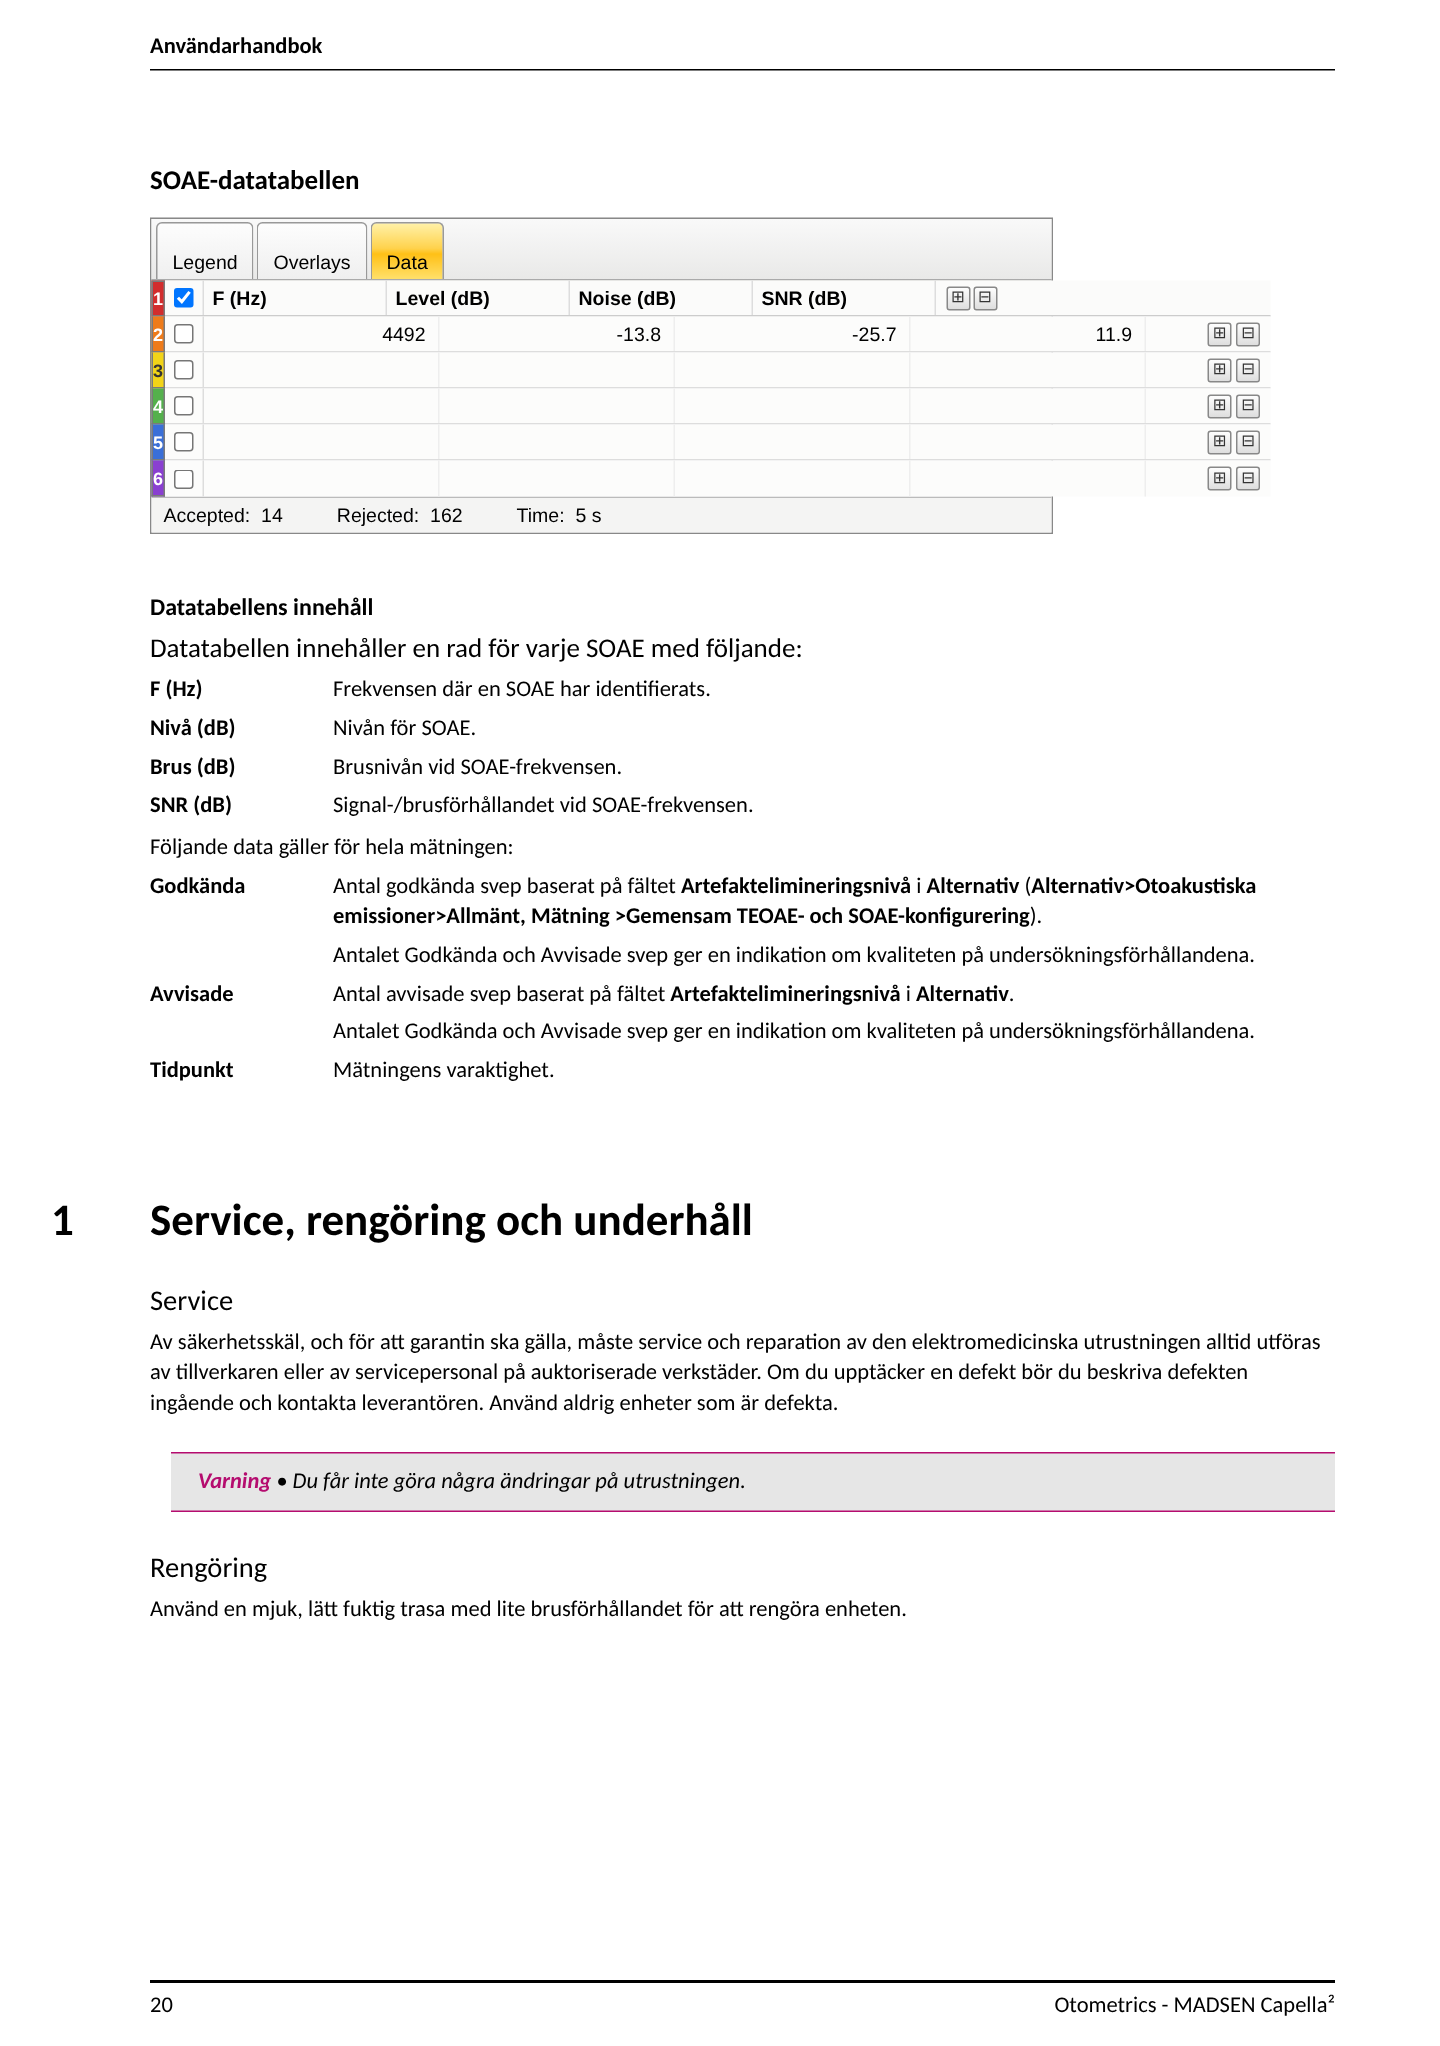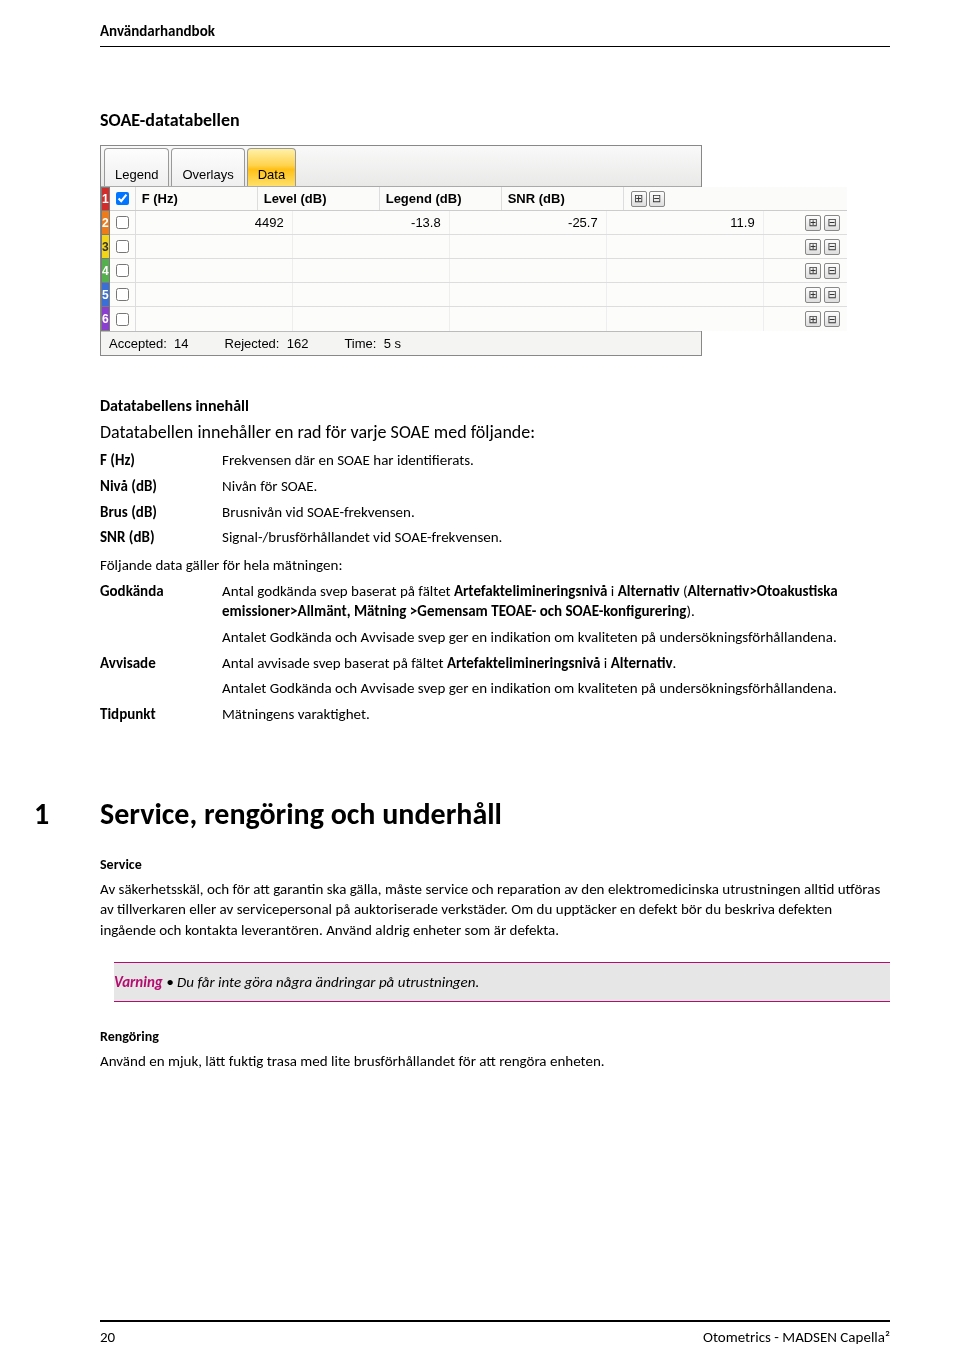--- a/index.html
+++ b/index.html
@@ -158,30 +158,30 @@
     margin-bottom: 24px;
     margin-left: -66px;
   }
   .chapter-num {
     font-size: 30px; font-weight: bold; width: 66px;
   }
   .chapter-title {
     font-size: 30px; font-weight: bold;
   }
   .sub-h {
-    font-weight: bold; font-size: 14px; margin-top: 10px; margin-bottom: 6px;
+    font-weight: normal; font-size: 19px; margin-top: 10px; margin-bottom: 6px;
   }
   .para {
     font-size: 15px; line-height: 1.36; margin-bottom: 6px;
   }
   .warning-box {
     background: #e6e6e6;
     border-top: 1.5px solid #b50c6f;
     border-bottom: 1.5px solid #b50c6f;
-    padding: 10px 0;
+    padding: 10px 18px;
     margin: 22px 0 26px 14px;
     font-size: 15px;
   }
   .warning-label {
     color: #b50c6f;
     font-style: italic;
     font-weight: bold;
   }
   .warning-text { font-style: italic; }
   .footer {
@@ -225,21 +225,21 @@
         <div class="ss-numcell" style="background:#3a6fd8">5</div>
         <div class="ss-numcell" style="background:#8a3fd1">6</div>
       </div>
       <div class="ss-table">
         <div class="ss-hrow">
           <div class="ss-chk">
               <input type="checkbox" checked="" style="">
             </div>
           <div class="ss-col">F (Hz)</div>
           <div class="ss-col">Level (dB)</div>
-          <div class="ss-col">Legend (dB)</div>
+          <div class="ss-col">Noise (dB)</div>
           <div class="ss-col">SNR (dB)</div>
           <div class="ss-acts">
             <div class="icon-btn">⊞</div>
             <div class="icon-btn">⊟</div>
           </div>
         </div>
         <div class="ss-drow">
           <div class="ss-chk">
               <input type="checkbox" style="">
             </div>

